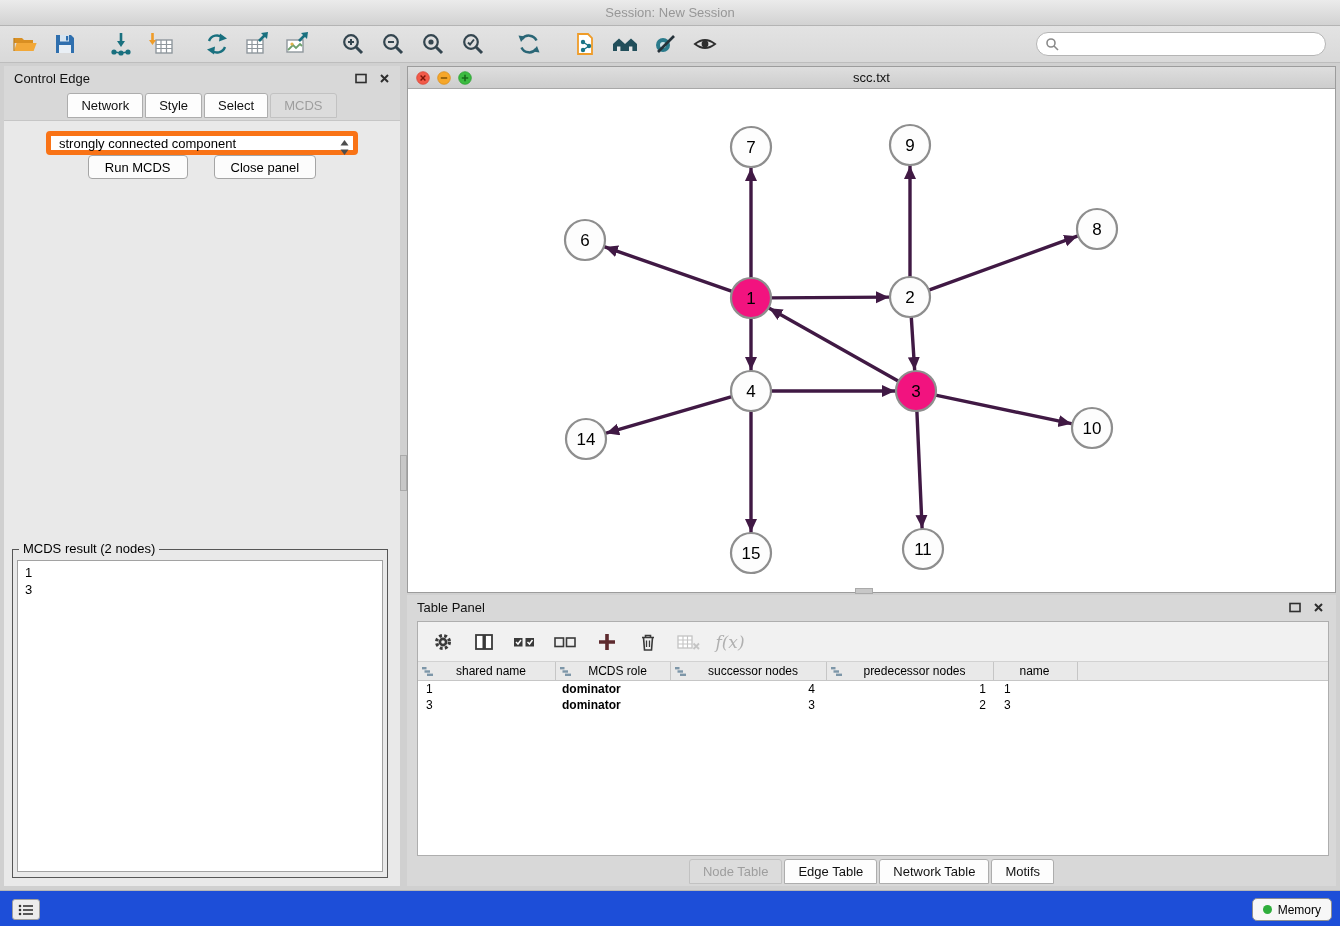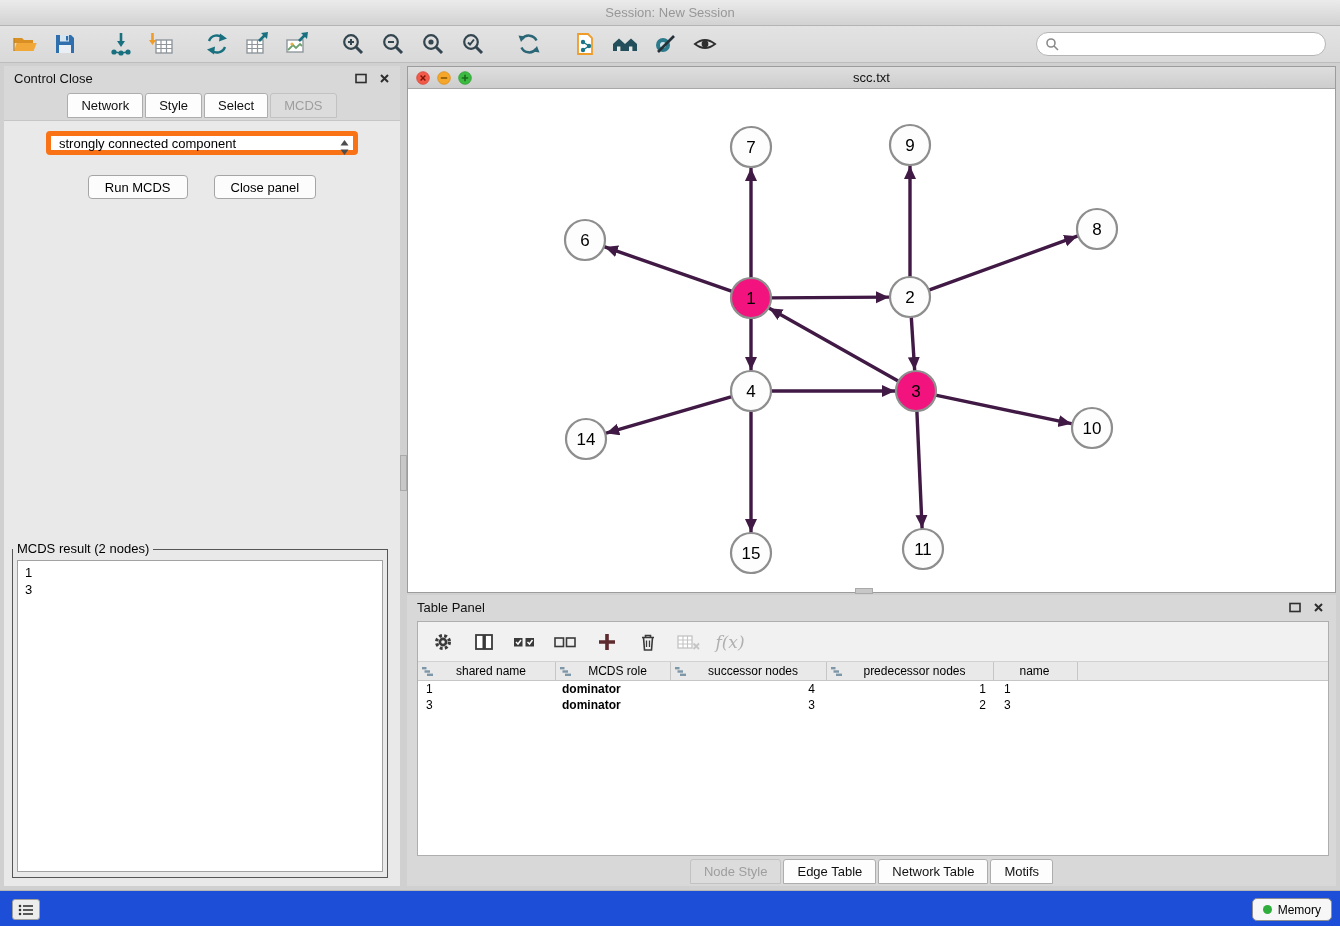--- a/index.html
+++ b/index.html
@@ -29,24 +29,24 @@
   .panel-title { font-size:13px; color:#111; flex:1; }
   .panel-header .hicon { margin-left:12px; display:flex; align-items:center; }
   .cp-tabs { height:28px; display:flex; justify-content:center; align-items:flex-end; gap:2px; }
   .tab-btn { font-size:13px; padding:4px 13px; background:#fdfdfd; border:1px solid #adadad; border-radius:3px 3px 0 0; color:#111; }
   .tab-btn.selected { background:#dcdcdc; color:#9e9e9e; border-color:#c2c2c2; }
   .cp-body { position:absolute; left:0; right:0; top:54px; bottom:0; background:#e9e9e9; border-top:1px solid #c6c6c6; }
   .opt-label { text-align:center; font-size:13px; margin-top:22px; color:#000; }
   .criterion { width:312px; height:24px; margin:10px auto 0 auto; background:#fff; border:5px solid #f97316; border-radius:4px;
     display:flex; align-items:center; font-size:13px; padding-left:8px; position:relative; }
   .criterion .stepper { position:absolute; right:4px; top:3px; }
-  .cp-buttons { display:flex; justify-content:center; gap:26px; margin-top:20px; }
+  .cp-buttons { display:flex; justify-content:center; gap:26px; margin-top:0; }
   .push-btn { font-size:13px; height:24px; padding:0 16px; background:#fcfcfc; border:1px solid #a5a5a5; border-radius:4px; color:#000; }
   .result-fieldset { position:absolute; left:8px; right:12px; top:428px; bottom:8px; border:1px solid #565656; background:#e9e9e9; }
-  .result-legend { position:absolute; top:-9px; left:0; background:#e9e9e9; padding:0 4px; font-size:13px; color:#000; }
+  .result-legend { position:absolute; top:-9px; left:6px; background:#e9e9e9; padding:0 4px; font-size:13px; color:#000; }
   .result-inner { position:absolute; left:4px; right:4px; top:10px; bottom:5px; background:#fff; border:1px solid #a2a2a2; padding:3px 7px; overflow:auto; }
   .result-line { font-size:13px; line-height:17px; color:#000; }
 
   
   .net-window { position:absolute; left:407px; top:66px; width:929px; height:527px; background:#fff; border:1px solid #9c9c9c; }
   .net-titlebar { height:22px; background:linear-gradient(#dedede,#cdcdcd); border-bottom:1px solid #a8a8a8;
     display:flex; align-items:center; position:relative; }
   .traffic { display:flex; gap:7px; margin-left:8px; }
   .net-title { position:absolute; left:0; right:0; text-align:center; font-size:13px; color:#111; }
   .net-canvas { position:absolute; left:0; top:22px; right:0; bottom:0; background:#fff; }
@@ -238,21 +238,21 @@
       <svg width="14" height="14" viewBox="0 0 14 14">
         <circle cx="6" cy="6" r="4" fill="none" stroke="#8a8a8a" stroke-width="1.6"></circle>
         <line x1="9" y1="9" x2="13" y2="13" stroke="#8a8a8a" stroke-width="1.6"></line>
       </svg>
       <input type="text" placeholder="" style="">
     </div>
   </div>
 
   <div class="control-panel">
     <div class="panel-header">
-      <span class="panel-title">Control Close</span>
+      <span class="panel-title">Control Edge</span>
       <span class="hicon">
         <svg width="12" height="11" viewBox="0 0 12 11">
             <rect x="1" y="1.5" width="10" height="8" fill="none" stroke="#2e2e2e" stroke-width="1.6"></rect>
           </svg>
       </span>
       <span class="hicon">
         <svg width="11" height="11" viewBox="0 0 11 11">
             <path d="M2 2 L9 9 M9 2 L2 9" stroke="#2e2e2e" stroke-width="2"></path>
           </svg>
       </span>
@@ -500,21 +500,21 @@
       <div class="grid-row">
         <div class="cell c0">3</div>
         <div class="cell c1">dominator</div>
         <div class="cell c2">3</div>
         <div class="cell c3">2</div>
         <div class="cell c4">3</div>
       </div>
     </div>
 
     <div class="tbl-tabs">
-      <div class="tab-btn selected">Node Style</div>
+      <div class="tab-btn selected">Node Table</div>
       <div class="tab-btn">Edge Table</div>
       <div class="tab-btn">Network Table</div>
       <div class="tab-btn">Motifs</div>
     </div>
   </div>
 
   <div class="statusbar">
     <div class="list-btn">
       <svg width="16" height="12" viewBox="0 0 16 12">
         <circle cx="2" cy="2" r="1.3" fill="#333"></circle>

